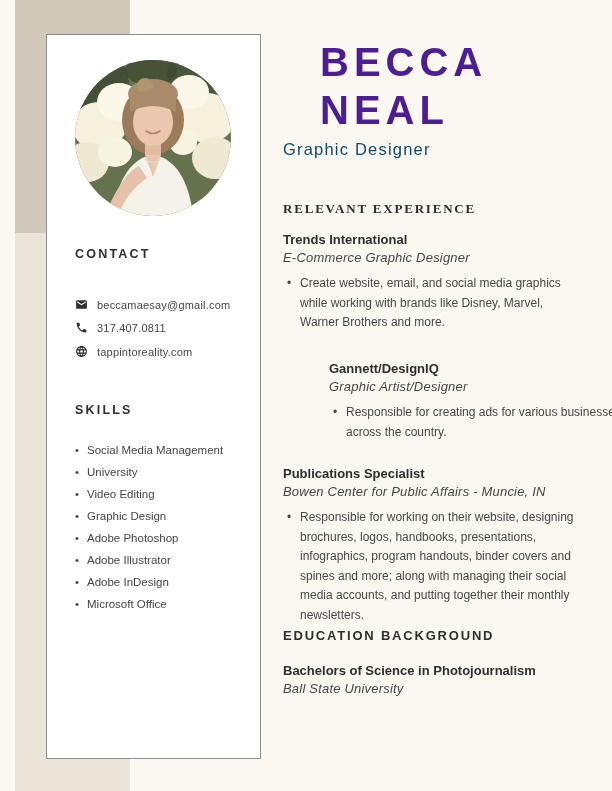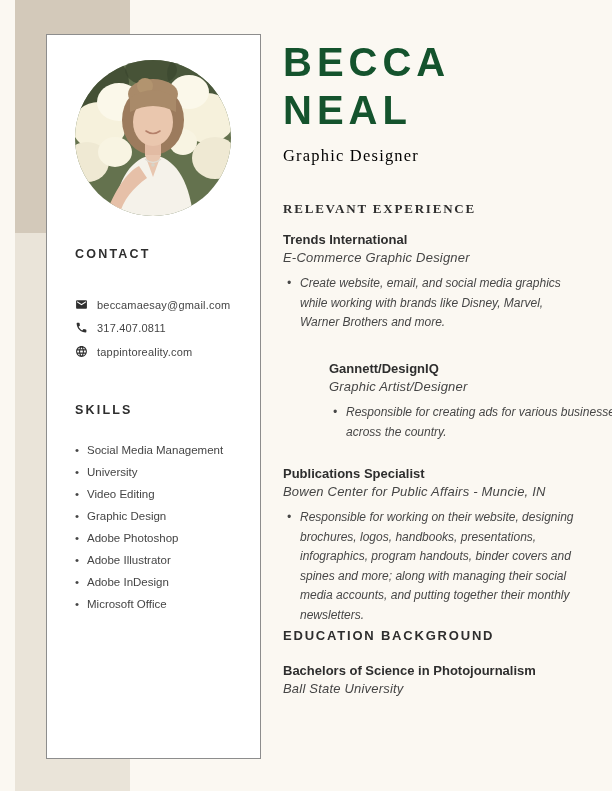--- a/index.html
+++ b/index.html
@@ -78,25 +78,25 @@
   .skills-list li::before {
     content: "•";
     position: absolute; left: 0; top: 0;
     color: #454545;
   }
   
   .header { position: absolute; left: 283px; top: 38px; width: 300px; }
   .name-line {
     font-size: 40px; font-weight: bold;
     letter-spacing: 5px; line-height: 48px;
-    color: #14532d; white-space: nowrap;
+    color: #4c1d95; white-space: nowrap; margin-left: 37px;
   }
   .job-title {
-    margin-top: 12px;
-    font-size: 16.5px; letter-spacing: 1.2px; color: #000000; font-family: Liberation Serif, serif;
+    margin-top: 6px;
+    font-size: 16.5px; letter-spacing: 1.2px; color: #0c4a6e;
   }
   .section-heading {
     position: absolute; left: 283px;
     font-size: 13px; font-weight: bold;
     letter-spacing: 1.8px; color: #2e2e2e;
     white-space: nowrap;
   }
   .exp-heading { top: 201px; font-family: Liberation Serif, serif; }
   .edu-heading { top: 628px; }
   .entry { position: absolute; left: 283px; width: 298px; }
@@ -110,21 +110,21 @@
   }
   .entry-role {
     font-size: 13px; color: #454545; line-height: 18px;
     letter-spacing: 0.2px;
     font-style: italic;
   }
   .bullets { margin: 7px 0 0 0; padding: 0; list-style: none; }
   .bullets li {
     position: relative;
     padding-left: 17px;
-    font-size: 12px; line-height: 19.5px; color: #474747; font-style: italic;
+    font-size: 12px; line-height: 19.5px; color: #474747;
   }
   .bullets li::before {
     content: "•";
     position: absolute; left: 4px; top: 0;
     color: #474747;
   }
 </style>
 </head>
 <body>
 

